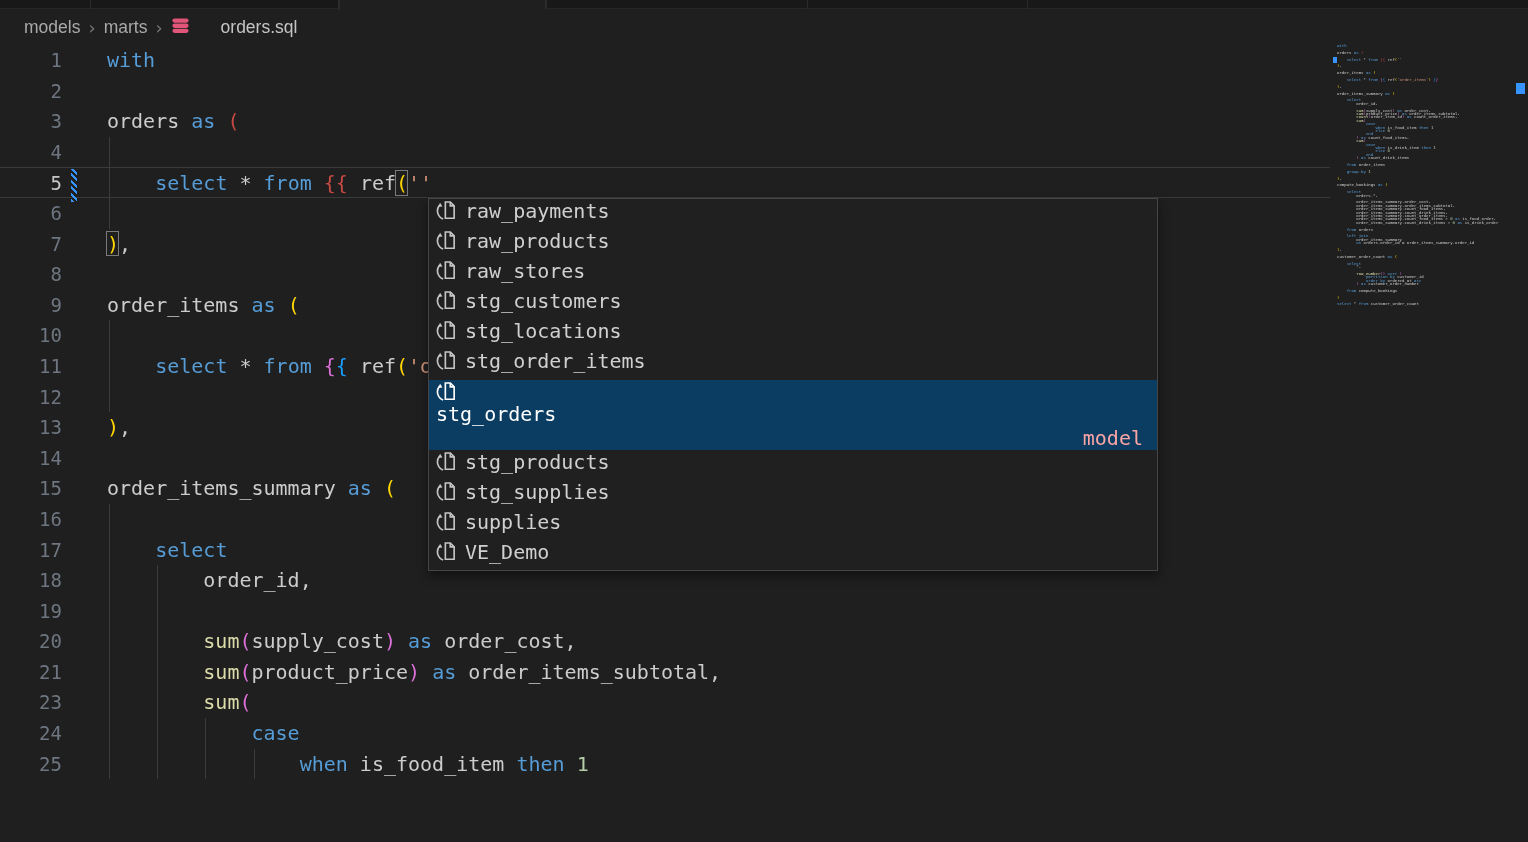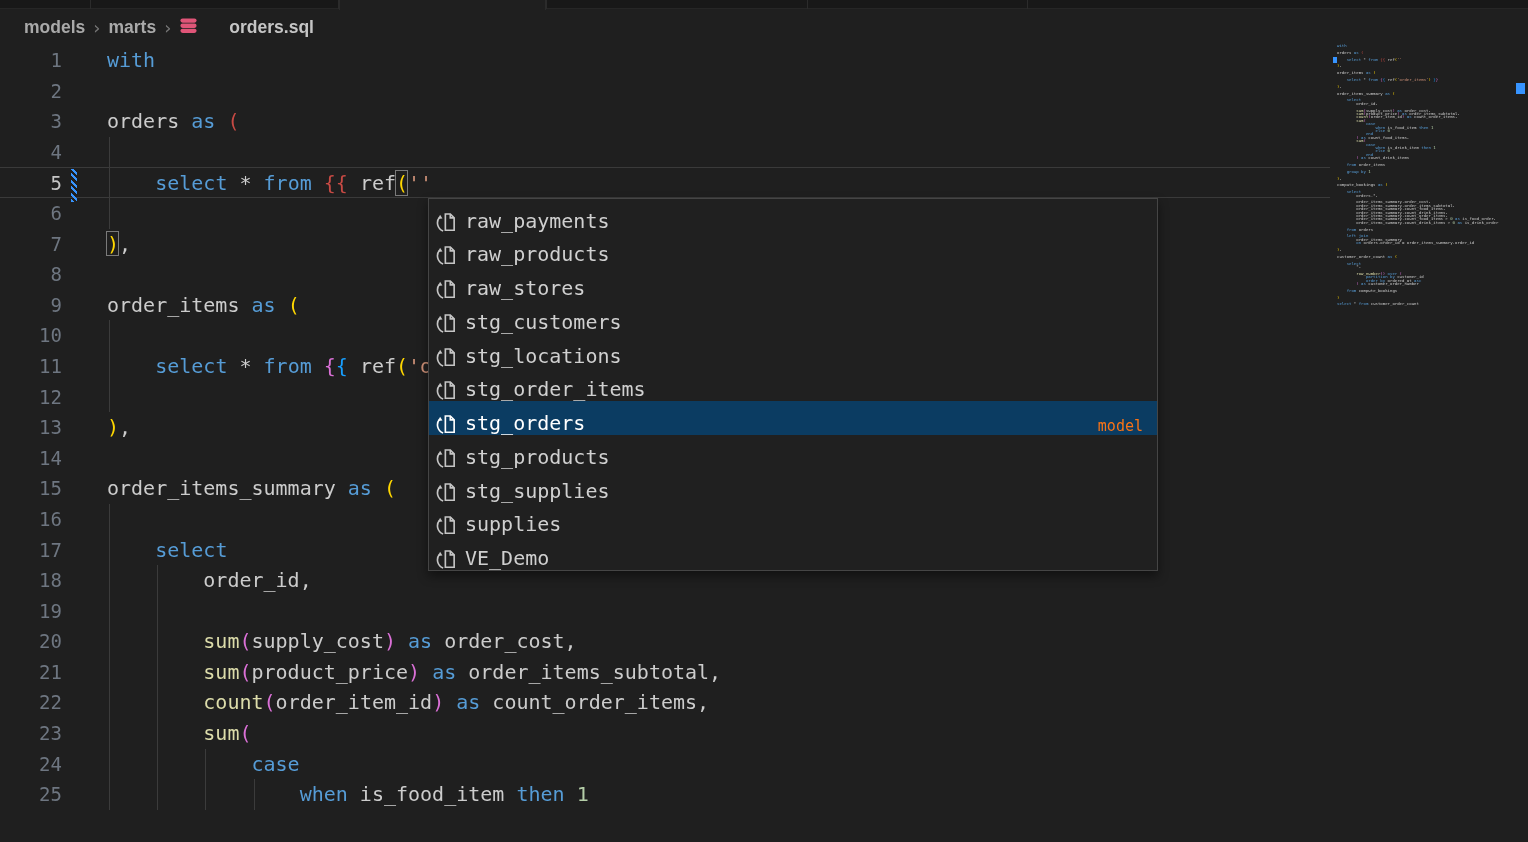--- a/index.html
+++ b/index.html
@@ -7,21 +7,21 @@
   body{font-family:"DejaVu Sans Mono","Liberation Mono",monospace;}
 
   
   .tabs-strip{position:absolute;top:0;left:0;width:1528px;height:9px;background:#181818;border-bottom:1px solid #262626;}
   .tab-sep{position:absolute;top:0;width:1px;height:9px;background:#2B2B2B;}
   .tab-active-stub{position:absolute;top:0;left:339px;width:207px;height:10px;background:#1F1F1F;border-left:1px solid #2B2B2B;border-right:1px solid #2B2B2B;}
 
   
   .breadcrumb{position:absolute;top:10px;left:24px;height:34px;display:flex;align-items:center;
     font-family:"Liberation Sans","DejaVu Sans",sans-serif;font-size:17.5px;color:#A9A9A9;}
-  .breadcrumb .crumb{cursor:pointer;font-weight:bold;}
+  .breadcrumb .crumb{cursor:pointer;}
   .breadcrumb .chev{color:#767676;margin:0 8px;font-size:18px;font-family:"DejaVu Sans",sans-serif;}
   .breadcrumb .file{color:#C5C5C5;margin-left:24px;}
   .db-icon{display:inline-block;margin-right:7px;position:relative;top:1px;}
 
   
   #editor{position:absolute;top:45px;left:0;width:1330px;}
   .code-line{position:relative;height:30.6px;line-height:30.6px;padding-left:107px;white-space:pre;font-size:20px;color:#CCCCCC;}
   .code-line.current{border-top:1px solid #3A3A3A;border-bottom:1px solid #3A3A3A;}
   .lnum{position:absolute;left:0;top:0;width:62px;text-align:right;color:#6E7681;font-size:19px;}
   .current .lnum{color:#C6C6C6;}
@@ -32,25 +32,25 @@
   
   .kw{color:#569CD6;} .pl{color:#CCCCCC;} .fn{color:#DCDCAA;} .str{color:#CE9178;}
   .num{color:#B5CEA8;} .b1{color:#FFD700;} .b2{color:#DA70D6;} .b3{color:#179FFF;}
   .be{color:#C74A44;} .bm{color:#FFD700;}
   #editor .bm{display:inline-block;height:30.6px;line-height:30.6px;position:relative;}
   #editor .bm::after{content:'';position:absolute;left:-1px;right:0;top:2px;bottom:3px;border:1px solid #7A7A7A;}
 
   
   #suggest{position:absolute;left:428px;top:198px;width:730px;height:373px;background:#202020;
     border:1px solid #454545;z-index:20;display:flex;flex-direction:column;box-shadow:0 5px 10px rgba(0,0,0,.45);}
-  .sg-row{flex:1;display:flex;align-items:flex-end;padding:0 14px 0 7px;color:#D0D0D0;font-size:20px;white-space:pre;cursor:pointer;}
+  .sg-row{flex:1;display:flex;align-items:flex-start;padding:0 14px 0 7px;color:#D0D0D0;font-size:20px;white-space:pre;cursor:pointer;}
   .sg-row svg{width:22px;height:22px;margin-right:7px;flex:none;color:#C5C5C5;}
-  .sg-row.selected{background:#0B3C62;color:#FFFFFF;}
+  .sg-row.selected{background:#0B3C62;color:#FFFFFF;flex-direction:column;}
   .sg-row.selected svg{color:#FFFFFF;}
-  .sg-detail{margin-left:auto;font-size:15px;color:#f97316;padding-left:44px;}
+  .sg-detail{margin-left:auto;font-size:20px;color:#fca5a5;padding-left:44px;}
 
   
   #minimap{position:absolute;left:1337px;top:44px;width:182px;height:280px;overflow:hidden;cursor:pointer;}
   #minimap-inner{transform:scale(0.2);transform-origin:0 0;width:910px;}
   .mm-line{height:17px;line-height:17px;font-size:20px;white-space:pre;color:#CCCCCC;}
   .mm-mod{position:absolute;left:1333px;top:57px;width:4px;height:6px;background:#3794FF;z-index:5;}
   .ruler-mark{position:absolute;left:1516px;top:83px;width:9px;height:11px;background:#3794FF;z-index:5;}
 </style>
 </head>
 <body>
@@ -94,21 +94,20 @@
     <div class="code-line"><span class="lnum">12</span><div class="guide" style="left: 109px;"></div></div>
     <div class="code-line"><span class="lnum">13</span><span class="b1">)</span><span class="pl">,</span></div>
     <div class="code-line"><span class="lnum">14</span></div>
     <div class="code-line"><span class="lnum">15</span><span class="pl">order_items_summary </span><span class="kw">as</span><span class="pl"> </span><span class="b1">(</span></div>
     <div class="code-line"><span class="lnum">16</span><div class="guide" style="left: 109px;"></div></div>
     <div class="code-line"><span class="lnum">17</span><div class="guide" style="left: 109px;"></div><span class="pl">    </span><span class="kw">select</span></div>
     <div class="code-line"><span class="lnum">18</span><div class="guide" style="left: 109px;"></div><div class="guide" style="left: 157.2px;"></div><span class="pl">        order_id,</span></div>
     <div class="code-line"><span class="lnum">19</span><div class="guide" style="left: 109px;"></div><div class="guide" style="left: 157.2px;"></div></div>
     <div class="code-line"><span class="lnum">20</span><div class="guide" style="left: 109px;"></div><div class="guide" style="left: 157.2px;"></div><span class="pl">        </span><span class="fn">sum</span><span class="b2">(</span><span class="pl">supply_cost</span><span class="b2">)</span><span class="pl"> </span><span class="kw">as</span><span class="pl"> order_cost,</span></div>
     <div class="code-line"><span class="lnum">21</span><div class="guide" style="left: 109px;"></div><div class="guide" style="left: 157.2px;"></div><span class="pl">        </span><span class="fn">sum</span><span class="b2">(</span><span class="pl">product_price</span><span class="b2">)</span><span class="pl"> </span><span class="kw">as</span><span class="pl"> order_items_subtotal,</span></div>
-    <div class="code-line"><span class="lnum">22</span><div class="guide" style="left: 109px;"></div><div class="guide" style="left: 157.2px;"></div><span class="pl">        </span><span class="fn">count</span><span class="b2">(</span><span class="pl">order_item_id</span><span class="b2">)</span><span class="pl"> </span><span class="kw">as</span><span class="pl"> count_order_items,</span></div>
     <div class="code-line"><span class="lnum">23</span><div class="guide" style="left: 109px;"></div><div class="guide" style="left: 157.2px;"></div><span class="pl">        </span><span class="fn">sum</span><span class="b2">(</span></div>
     <div class="code-line"><span class="lnum">24</span><div class="guide" style="left: 109px;"></div><div class="guide" style="left: 157.2px;"></div><div class="guide" style="left: 205.4px;"></div><span class="pl">            </span><span class="kw">case</span></div>
     <div class="code-line"><span class="lnum">25</span><div class="guide" style="left: 109px;"></div><div class="guide" style="left: 157.2px;"></div><div class="guide" style="left: 205.4px;"></div><div class="guide" style="left: 253.6px;"></div><span class="pl">                </span><span class="kw">when</span><span class="pl"> is_food_item </span><span class="kw">then</span><span class="pl"> </span><span class="num">1</span></div>
   </div>
 
 <div id="suggest">
     <div class="sg-row"><span style="display: inline-flex;"><svg viewBox="0 0 16 16" fill="none" stroke="currentColor" stroke-width="1.2">
           <path d="M6.8 2.2 h3.6 l2.8 2.8 v9 h-6.4 z"></path>
           <path d="M10.4 2.2 v2.8 h2.8"></path>
           <path d="M5.2 14.6 A6.3 6.3 0 0 1 2.6 4.6"></path>

